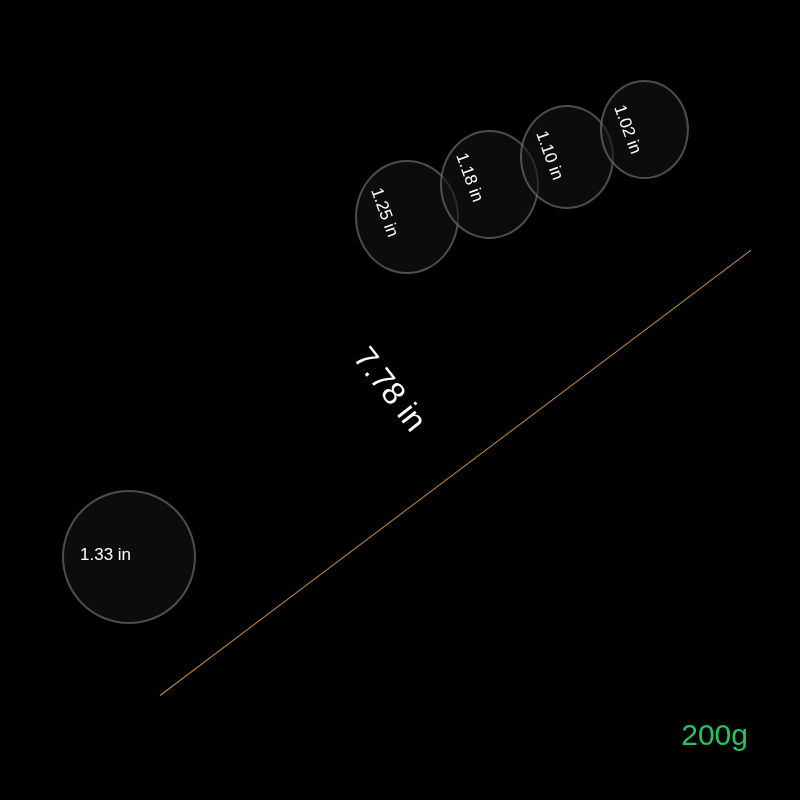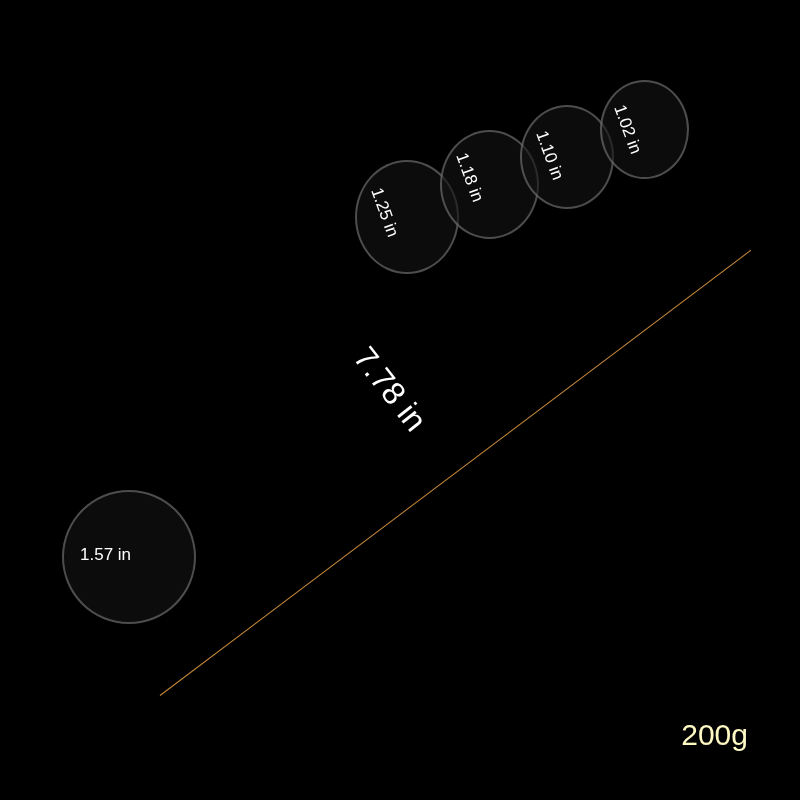--- a/index.html
+++ b/index.html
@@ -7,33 +7,33 @@
     position: relative; width: 800px; height: 800px; background: #000;
     overflow: hidden; font-family: "Liberation Sans", sans-serif; color: #fff;
   }
   .shape { position: absolute; border: 2px solid rgba(200,200,200,0.35); border-radius: 50%; background: rgba(20,20,20,0.6); }
   .label { position: absolute; color: #fff; font-size: 17px; white-space: nowrap; }
   .dim-line {
     position: absolute; height: 0; border-top: 1.5px solid #c98a3a;
     transform-origin: left center;
   }
   .length { position: absolute; font-size: 32px; color: #fff; transform: rotate(52deg); transform-origin: left top; }
-  .weight { position: absolute; right: 52px; bottom: 48px; font-size: 30px; color: #fef9c3; }
+  .weight { position: absolute; right: 52px; bottom: 48px; font-size: 30px; color: #22c55e; }
 </style>
 </head>
 <body>
 
 <div class="canvas">
   <div class="shape" style="left:62px;top:490px;width:130px;height:130px;"></div>
   <div class="shape" style="left:355px;top:160px;width:100px;height:110px;"></div>
   <div class="shape" style="left:440px;top:130px;width:95px;height:105px;"></div>
   <div class="shape" style="left:520px;top:105px;width:90px;height:100px;"></div>
   <div class="shape" style="left:600px;top:80px;width:85px;height:95px;"></div>
 
-  <span class="label" style="left:80px;top:545px;">1.57 in</span>
+  <span class="label" style="left:80px;top:545px;">1.33 in</span>
   <span class="label" style="left:385px;top:185px;transform:rotate(70deg);transform-origin:left top;">1.25 in</span>
   <span class="label" style="left:470px;top:150px;transform:rotate(70deg);transform-origin:left top;">1.18 in</span>
   <span class="label" style="left:550px;top:128px;transform:rotate(70deg);transform-origin:left top;">1.10 in</span>
   <span class="label" style="left:628px;top:102px;transform:rotate(70deg);transform-origin:left top;">1.02 in</span>
 
   <div class="dim-line" style="left:160px;top:695px;width:740px;transform:rotate(-37deg);"></div>
   <span class="length" style="left:375px;top:340px;">7.78 in</span>
 
   <span class="weight">200g</span>
 </div>

